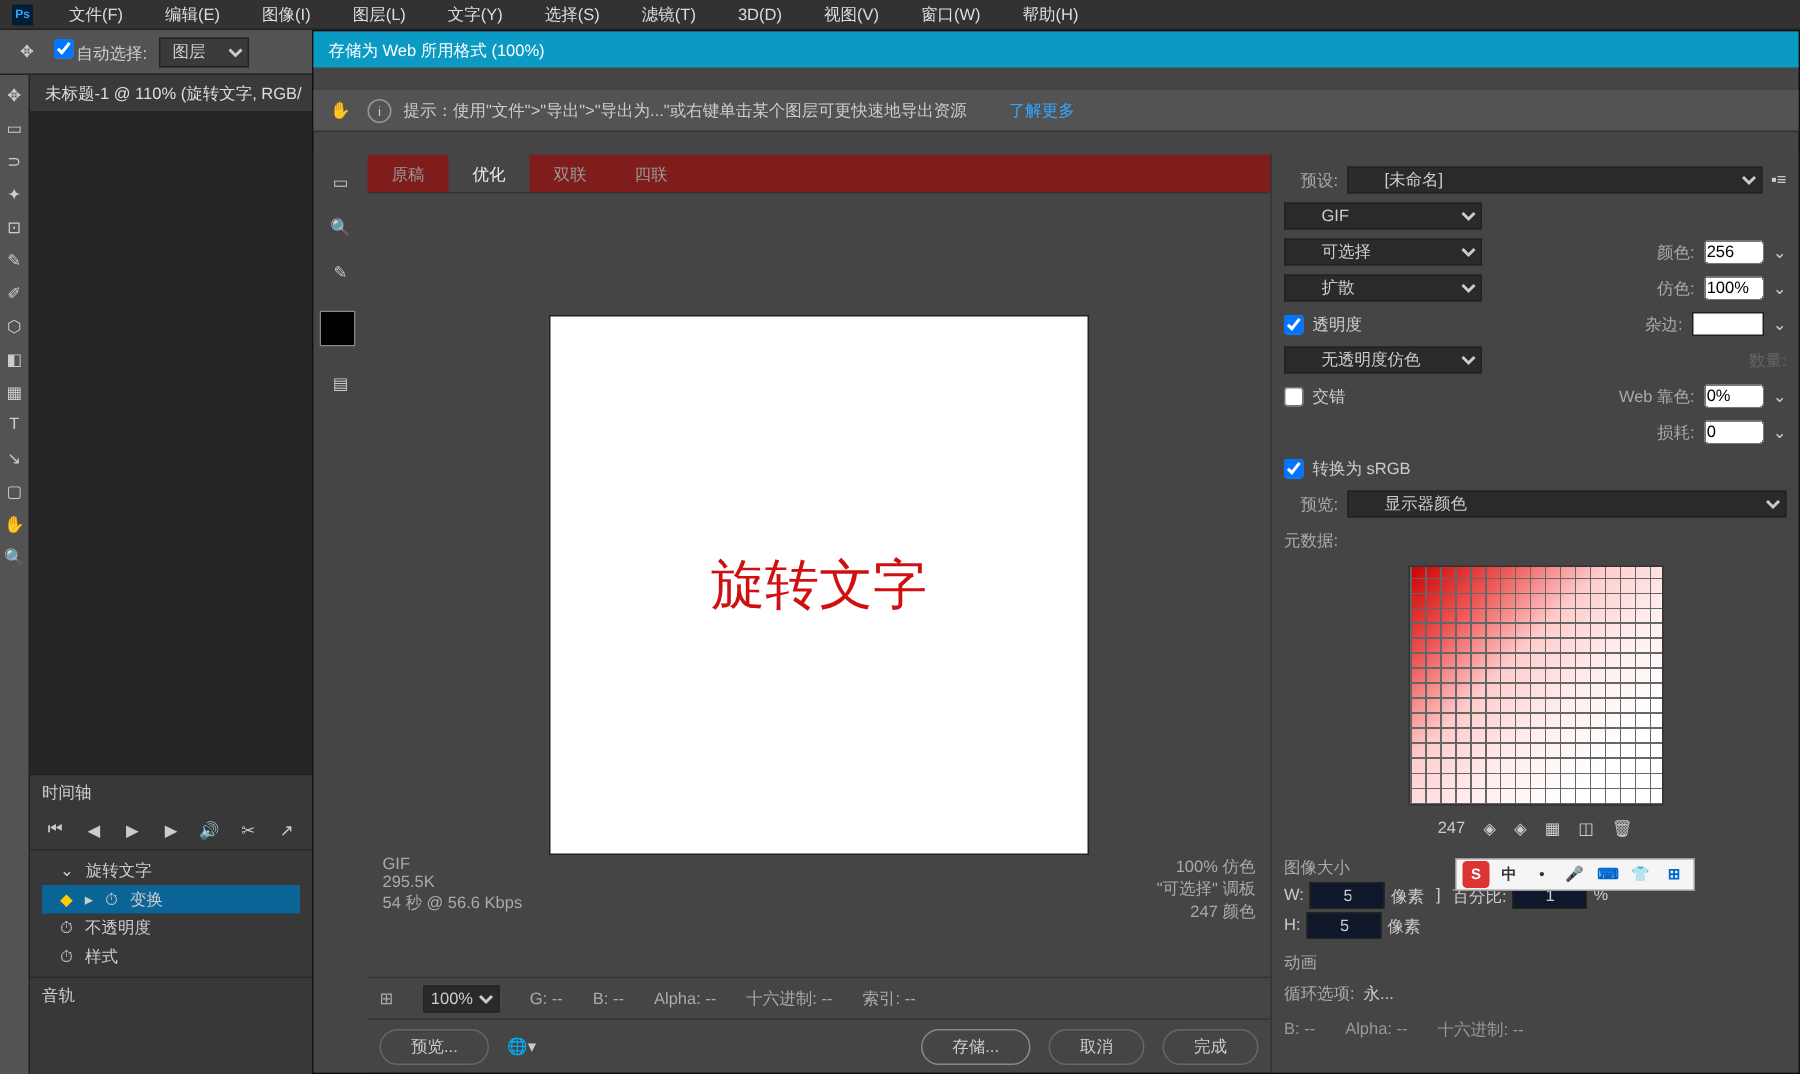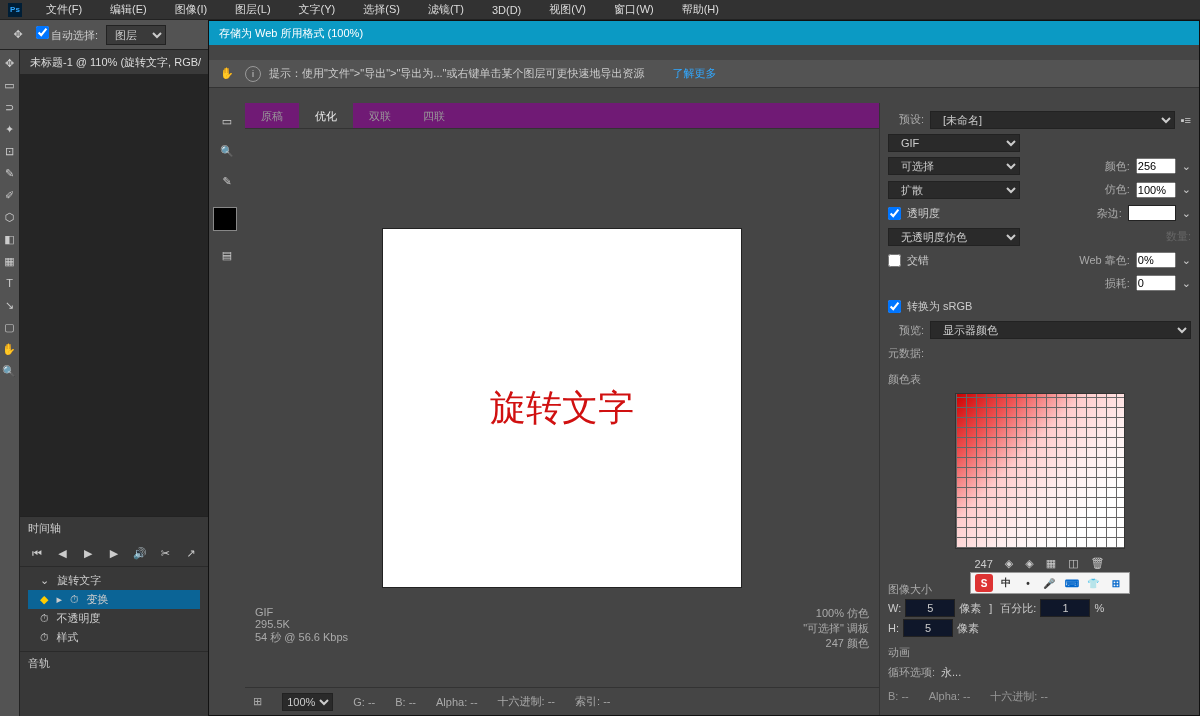--- a/index.html
+++ b/index.html
@@ -29,34 +29,34 @@
 .dlg-hint { height: 28px; background: #535353; display: flex; align-items: center; padding: 0 8px; gap: 8px; border-bottom: 1px solid #333; }
 .dlg-hint .info-icon { width: 16px; height: 16px; border: 1px solid #999; border-radius: 50%; display: flex; align-items: center; justify-content: center; font-size: 9px; }
 .dlg-hint .more-btn { color: #31a8ff; margin-left: 20px; }
 
 .dlg-body { flex: 1; display: flex; overflow: hidden; }
 .dlg-tools { width: 36px; background: #454545; display: flex; flex-direction: column; padding: 6px 4px; gap: 6px; }
 .dlg-tools div { height: 24px; display: flex; align-items: center; justify-content: center; background: transparent; }
 .dlg-tools .swatch { width: 24px; height: 24px; background: #000; border: 1px solid #888; margin-top: 8px; }
 
 .dlg-preview { flex: 1; display: flex; flex-direction: column; padding: 0; }
-.preview-tabs { height: 26px; display: flex; background: #701a75; border-bottom: 1px solid #333; }
+.preview-tabs { height: 26px; display: flex; background: #7f1d1d; border-bottom: 1px solid #333; }
 .preview-tabs div { padding: 6px 16px; color: #999; }
 .preview-tabs div.sel { background: #454545; color: #eee; }
 .preview-canvas { flex: 1; background: #454545; display: flex; align-items: center; justify-content: center; position: relative; }
 .canvas-white { width: 360px; height: 360px; background: #fff; border: 1px solid #222; display: flex; align-items: center; justify-content: center; }
 .canvas-white span { color: #d01010; font-size: 36px; font-family: "SimSun", serif; }
 .preview-info { position: absolute; bottom: 36px; left: 10px; right: 10px; display: flex; justify-content: space-between; font-size: 10px; color: #aaa; }
 .preview-bottom-bar { height: 28px; border-top: 1px solid #333; display: flex; align-items: center; padding: 0 8px; gap: 20px; color: #aaa; font-size: 10px; }
 .preview-actions { height: 36px; border-top: 1px solid #333; display: flex; align-items: center; padding: 0 8px; gap: 12px; }
 
-.dlg-settings { width: 320px; background: #454545; border-left: 1px solid #333; padding: 6px 8px; display: flex; flex-direction: column; overflow: hidden; }
+.dlg-settings { width: 352px; background: #454545; border-left: 1px solid #333; padding: 6px 8px; display: flex; flex-direction: column; overflow: hidden; }
 .set-row { display: flex; align-items: center; height: 22px; gap: 6px; margin-bottom: 2px; }
 .set-row label { min-width: 36px; text-align: right; color: #aaa; }
-.set-row select, .set-row input[type=text] { background: #2a2a2a; color: #ccc; border: 1px solid #222; height: 18px; padding: 0 8px; }
+.set-row select, .set-row input[type=text] { background: #2a2a2a; color: #ccc; border: 1px solid #222; height: 18px; padding: 0 20px; }
 .sel-wide { flex: 1; }
 .sel-mid { width: 132px; }
 .num-small { width: 40px; }
 .color-box { width: 48px; height: 16px; background: #fff; border: 1px solid #222; }
 .sec-label { color: #aaa; margin: 6px 0 2px; }
 
 .color-table { width: 170px; height: 160px; background: linear-gradient(135deg, #c00 0%, #e55 20%, #fcc 40%, #fee 60%, #fff 80%); position: relative; border: 1px solid #333; margin: 4px auto; }
 .ct-grid { position: absolute; inset: 0; background-image: repeating-linear-gradient(0deg, #666 0, #666 1px, transparent 1px, transparent 10px), repeating-linear-gradient(90deg, #666 0, #666 1px, transparent 1px, transparent 10px); }
 
 .img-size-row { display: flex; align-items: center; gap: 4px; margin-bottom: 2px; }
@@ -214,20 +214,28 @@
       </div>
       <div class="preview-bottom-bar">
         <span>⊞</span>
         <select style="background:#2a2a2a;border:1px solid #222;color:#ccc;height:18px"><option>100%</option></select>
         <span>G: --</span>
         <span>B: --</span>
         <span>Alpha: --</span>
         <span>十六进制: --</span>
         <span>索引: --</span>
       </div>
+      <div class="preview-actions">
+        <div class="btn btn-dark">预览...</div>
+        <div>🌐▾</div>
+        <div style="flex:1"></div>
+        <div class="btn">存储...</div>
+        <div class="btn btn-dark">取消</div>
+        <div class="btn btn-dark">完成</div>
+      </div>
     </div>
 
     <div class="dlg-settings">
       <div class="set-row">
         <label>预设:</label>
         <select class="sel-wide"><option>[未命名]</option></select>
         <span>▪≡</span>
       </div>
       <div class="set-row">
         <select class="sel-mid"><option>GIF</option></select>
@@ -278,21 +286,20 @@
         <span>转换为 sRGB</span>
       </div>
       <div class="set-row">
         <label>预览:</label>
         <select class="sel-wide"><option>显示器颜色</option></select>
       </div>
       <div class="set-row">
         <label>元数据:</label>
       </div>
 
-      <div class="sec-label">颜色表</div>
       <div class="color-table">
           <div class="ct-grid"></div>
         </div>
       <div class="set-row" style="justify-content:center;gap:12px">
         <span>247</span>
         <span>◈</span>
         <span>◈</span>
         <span>▦</span>
         <span>◫</span>
         <span>🗑</span>

